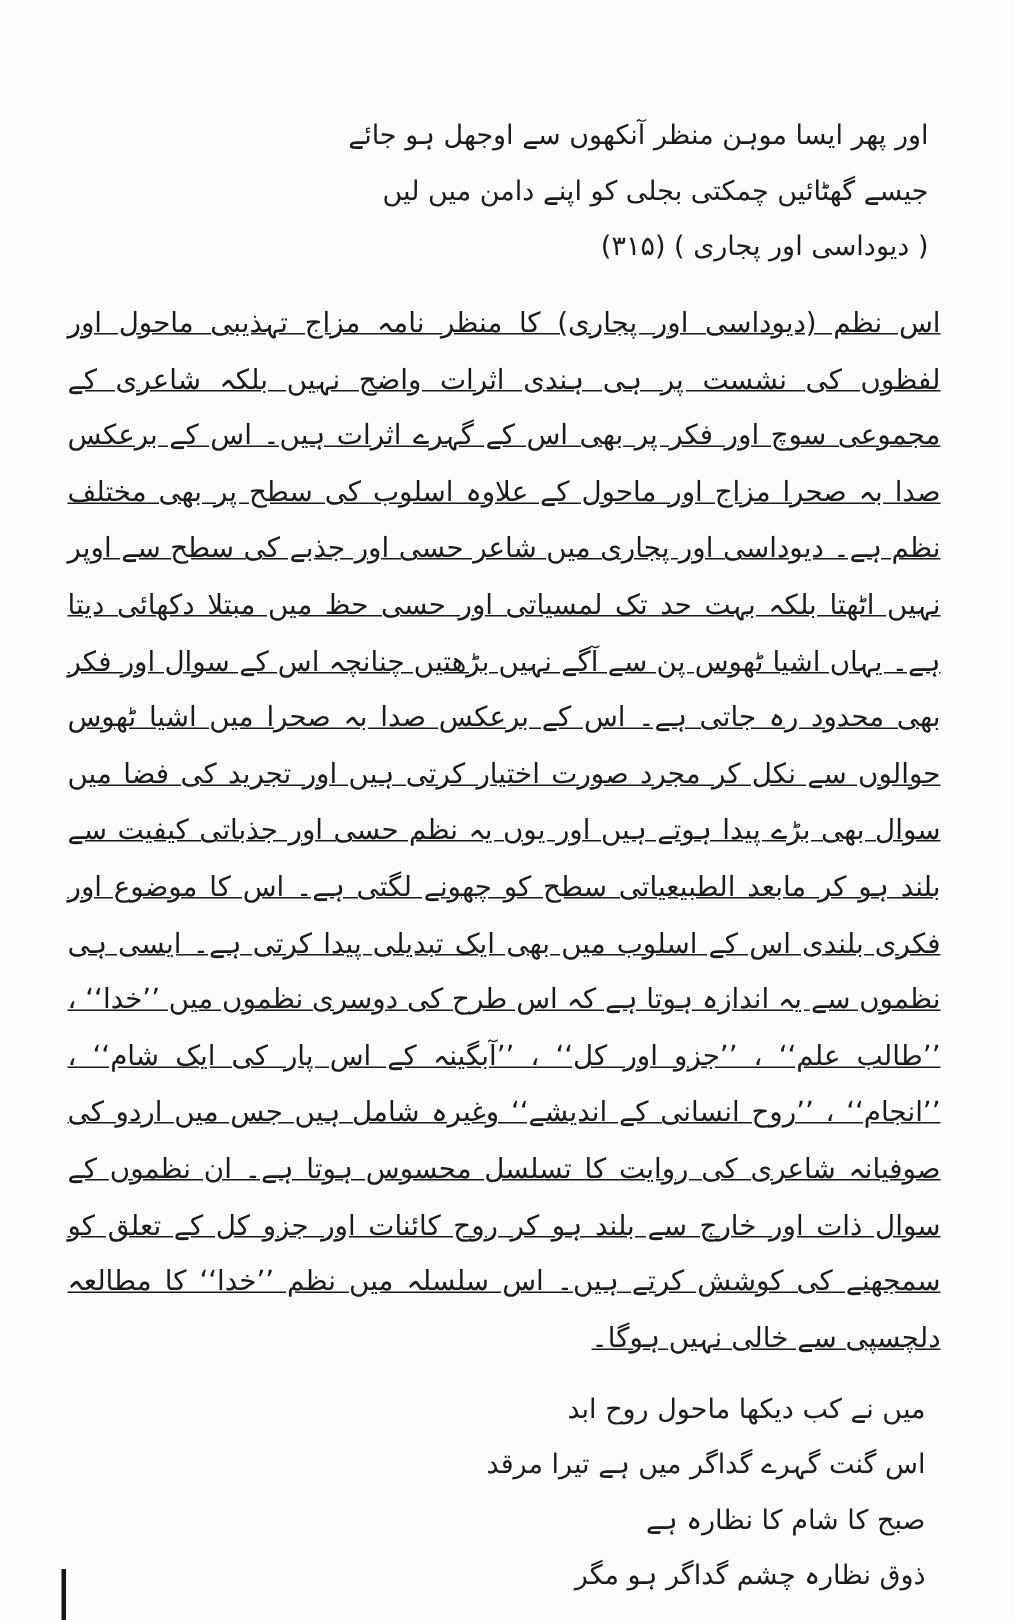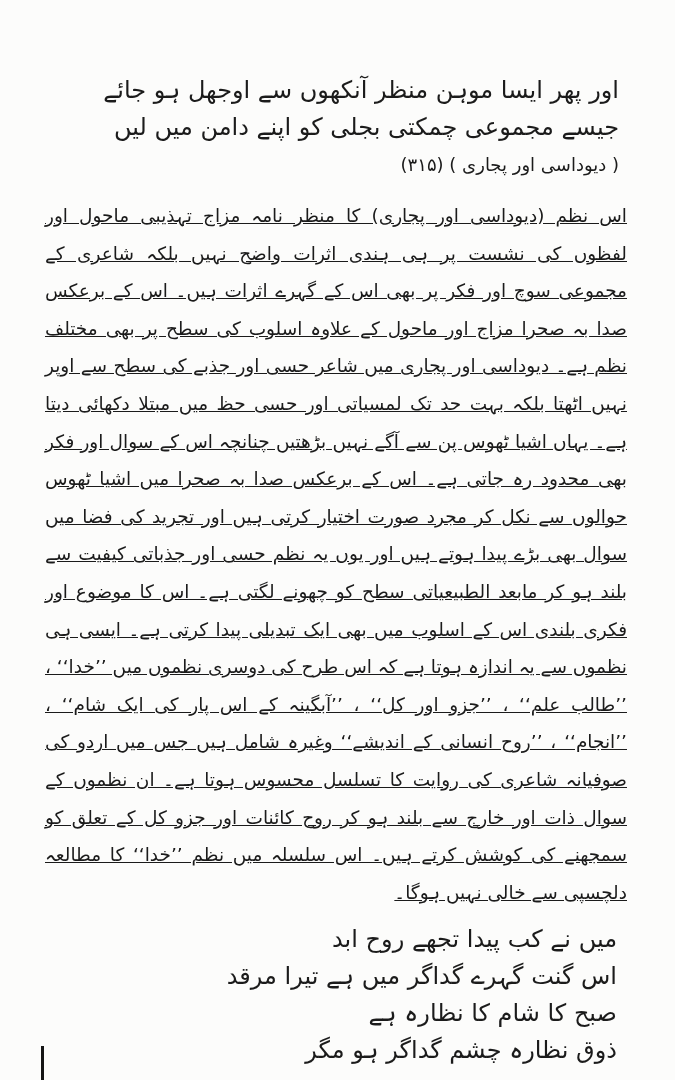--- a/index.html
+++ b/index.html
@@ -27,21 +27,21 @@
   }
   .verses {
     text-align: right;
     padding-left: 10px;
   }
   .verses.top {
     padding-right: 8px;
     margin-bottom: 14px;
   }
   .verse-line {
-    font-size: 24px;
+    font-size: 18px;
     line-height: 37px;
     white-space: nowrap;
   }
   .attribution {
     font-size: 18px;
     line-height: 37px;
   }
   .prose {
     margin: 6px 0 10px 0;
     font-size: 18.5px;
@@ -63,28 +63,28 @@
   }
 </style>
 </head>
 <body>
 
 <div class="page">
   <div class="content">
 
     <div class="verses top">
       <div class="verse-line">اور پھر ایسا موہن منظر آنکھوں سے اوجھل ہو جائے</div>
-      <div class="verse-line">جیسے مجموعی چمکتی بجلی کو اپنے دامن میں لیں</div>
+      <div class="verse-line">جیسے گھٹائیں چمکتی بجلی کو اپنے دامن میں لیں</div>
       <div class="attribution">( دیوداسی اور پجاری ) (۳۱۵)</div>
     </div>
 
     <p class="prose">اس نظم (دیوداسی اور پجاری) کا منظر نامہ مزاج تہذیبی ماحول اور لفظوں کی نشست پر ہی ہندی اثرات واضح نہیں بلکہ شاعری کے مجموعی سوچ اور فکر پر بھی اس کے گہرے اثرات ہیں۔ اس کے برعکس صدا بہ صحرا مزاج اور ماحول کے علاوہ اسلوب کی سطح پر بھی مختلف نظم ہے۔ دیوداسی اور پجاری میں شاعر حسی اور جذبے کی سطح سے اوپر نہیں اٹھتا بلکہ بہت حد تک لمسیاتی اور حسی حظ میں مبتلا دکھائی دیتا ہے۔ یہاں اشیا ٹھوس پن سے آگے نہیں بڑھتیں چنانچہ اس کے سوال اور فکر بھی محدود رہ جاتی ہے۔ اس کے برعکس صدا بہ صحرا میں اشیا ٹھوس حوالوں سے نکل کر مجرد صورت اختیار کرتی ہیں اور تجرید کی فضا میں سوال بھی بڑے پیدا ہوتے ہیں اور یوں یہ نظم حسی اور جذباتی کیفیت سے بلند ہو کر مابعد الطبیعیاتی سطح کو چھونے لگتی ہے۔ اس کا موضوع اور فکری بلندی اس کے اسلوب میں بھی ایک تبدیلی پیدا کرتی ہے۔ ایسی ہی نظموں سے یہ اندازہ ہوتا ہے کہ اس طرح کی دوسری نظموں میں ’’خدا‘‘ ، ’’طالب علم‘‘ ، ’’جزو اور کل‘‘ ، ’’آبگینہ کے اس پار کی ایک شام‘‘ ، ’’انجام‘‘ ، ’’روح انسانی کے اندیشے‘‘ وغیرہ شامل ہیں جس میں اردو کی صوفیانہ شاعری کی روایت کا تسلسل محسوس ہوتا ہے۔ ان نظموں کے سوال ذات اور خارج سے بلند ہو کر روح کائنات اور جزو کل کے تعلق کو سمجھنے کی کوشش کرتے ہیں۔ اس سلسلہ میں نظم ’’خدا‘‘ کا مطالعہ دلچسپی سے خالی نہیں ہوگا۔</p>
 
     <div class="verses bottom">
-      <div class="verse-line">میں نے کب پیدا تجھے روح ابد</div>
+      <div class="verse-line">میں نے کب دیکھا ماحول روح ابد</div>
       <div class="verse-line">اس گنت گہرے گداگر میں ہے تیرا مرقد</div>
       <div class="verse-line">صبح کا شام کا نظارہ ہے</div>
       <div class="verse-line">ذوق نظارہ چشم گداگر ہو مگر</div>
     </div>
 
   </div>
 
   <div class="scan-artifact"></div>
 </div>
 

